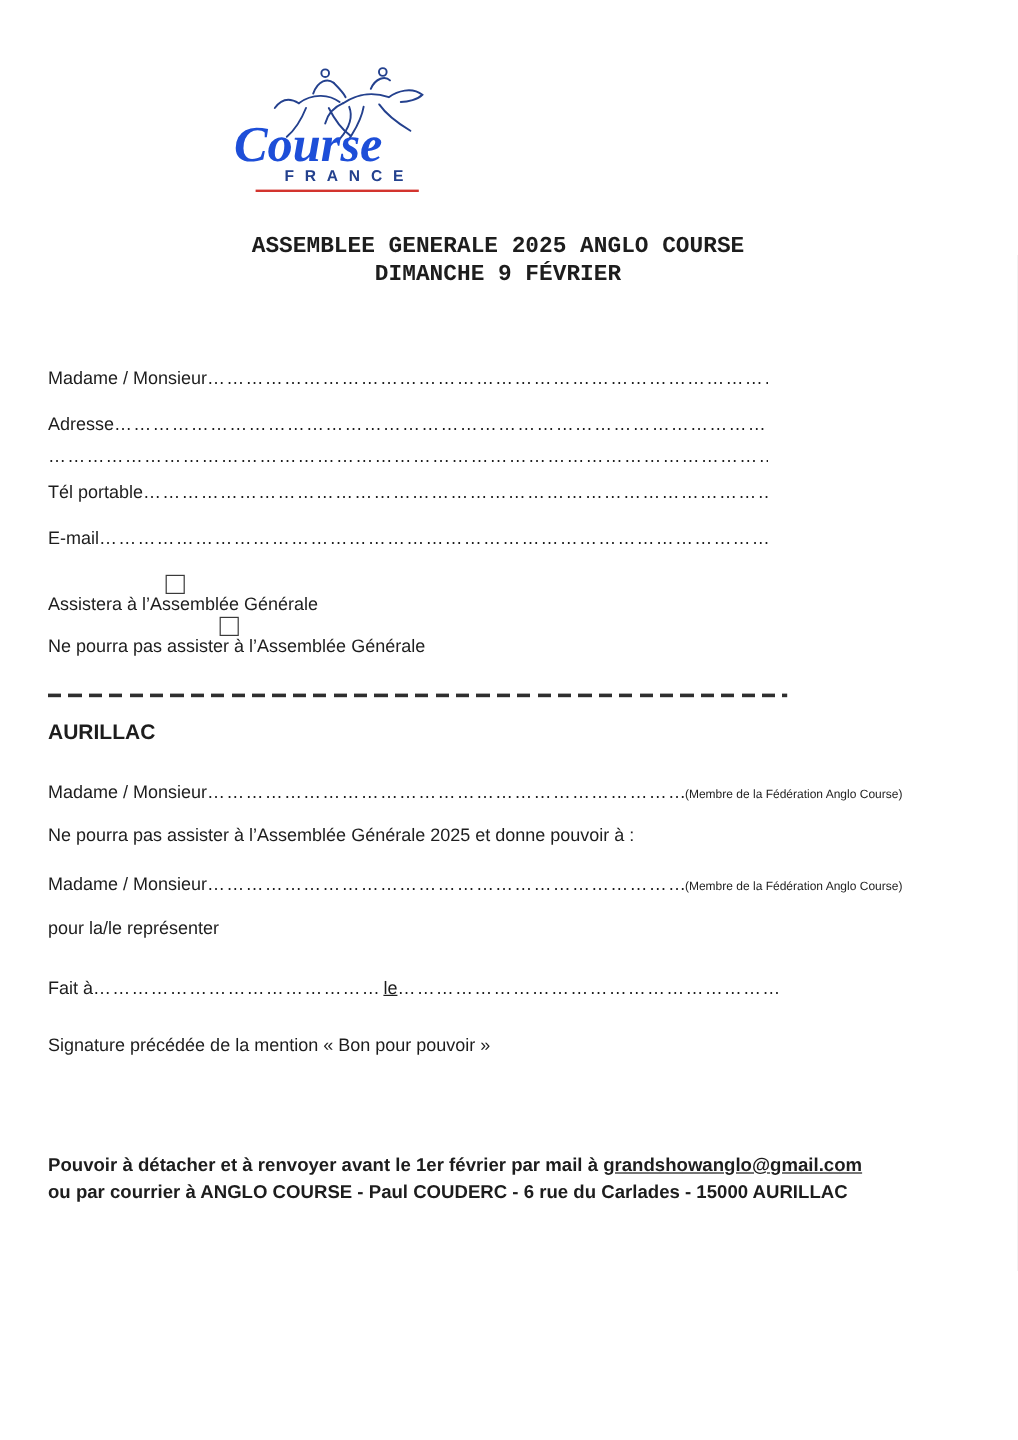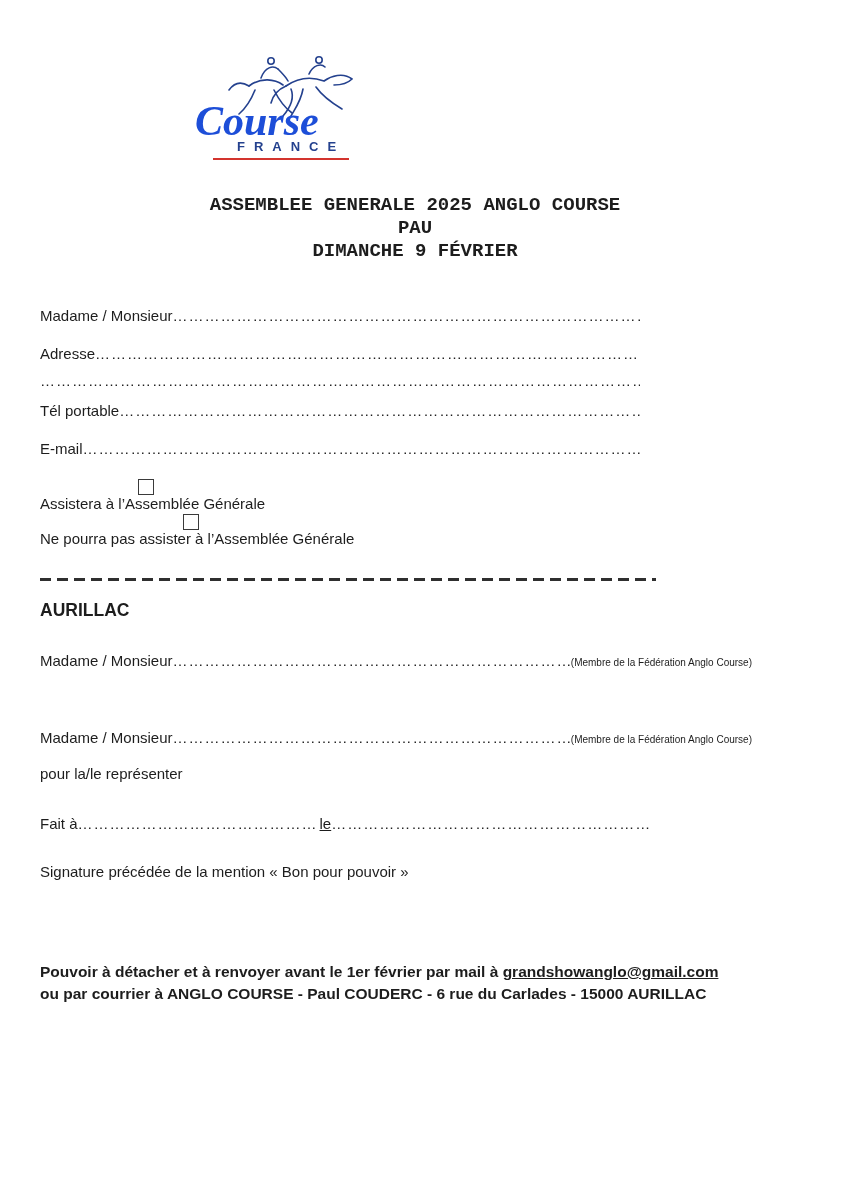--- a/index.html
+++ b/index.html
@@ -91,21 +91,20 @@
       <circle cx="80" cy="11" r="3.2"></circle>
       <path d="M87,19 C91,23 95,27 97,31"></path>
     </svg>
     <div class="logo-course" style="color: #1d4ed8;">Course</div>
     <div class="logo-france" style="color: rgb(36, 65, 142);">FRANCE</div>
     <div class="logo-underline" style="background: rgb(211, 52, 46);"></div>
   </div>
 
   <div class="abs title-block">
     <div>ASSEMBLEE GENERALE 2025 ANGLO COURSE</div>
-    <div>PAU</div>
     <div>DIMANCHE 9 FÉVRIER</div>
   </div>
 
   <div class="abs row" style="top:306px">
     <span class="lbl">Madame / Monsieur</span>
     <span class="dots">………………………………………………………………………………………………………………………………………………………………</span>
   </div>
   <div class="abs row" style="top:344px">
     <span class="lbl">Adresse</span>
     <span class="dots">………………………………………………………………………………………………………………………………………………………………</span>
@@ -134,20 +133,21 @@
   <div class="abs divider"></div>
 
   <div class="abs pouvoir-heading">AURILLAC</div>
 
   <div class="abs prow" style="top:652px">
     <span class="lbl">Madame / Monsieur</span>
     <span class="dots">………………………………………………………………………………………………………………………………</span>
     <span class="member-note">(Membre de la Fédération Anglo Course)</span>
   </div>
 
+  <div class="abs plain" style="top:688px">Ne pourra pas assister à l’Assemblée Générale 2025 et donne pouvoir à :</div>
 
   <div class="abs prow" style="top:729px">
     <span class="lbl">Madame / Monsieur</span>
     <span class="dots">………………………………………………………………………………………………………………………………</span>
     <span class="member-note">(Membre de la Fédération Anglo Course)</span>
   </div>
 
   <div class="abs plain" style="top:765px">pour la/le représenter</div>
 
   <div class="abs fait-row" style="top:815px">

